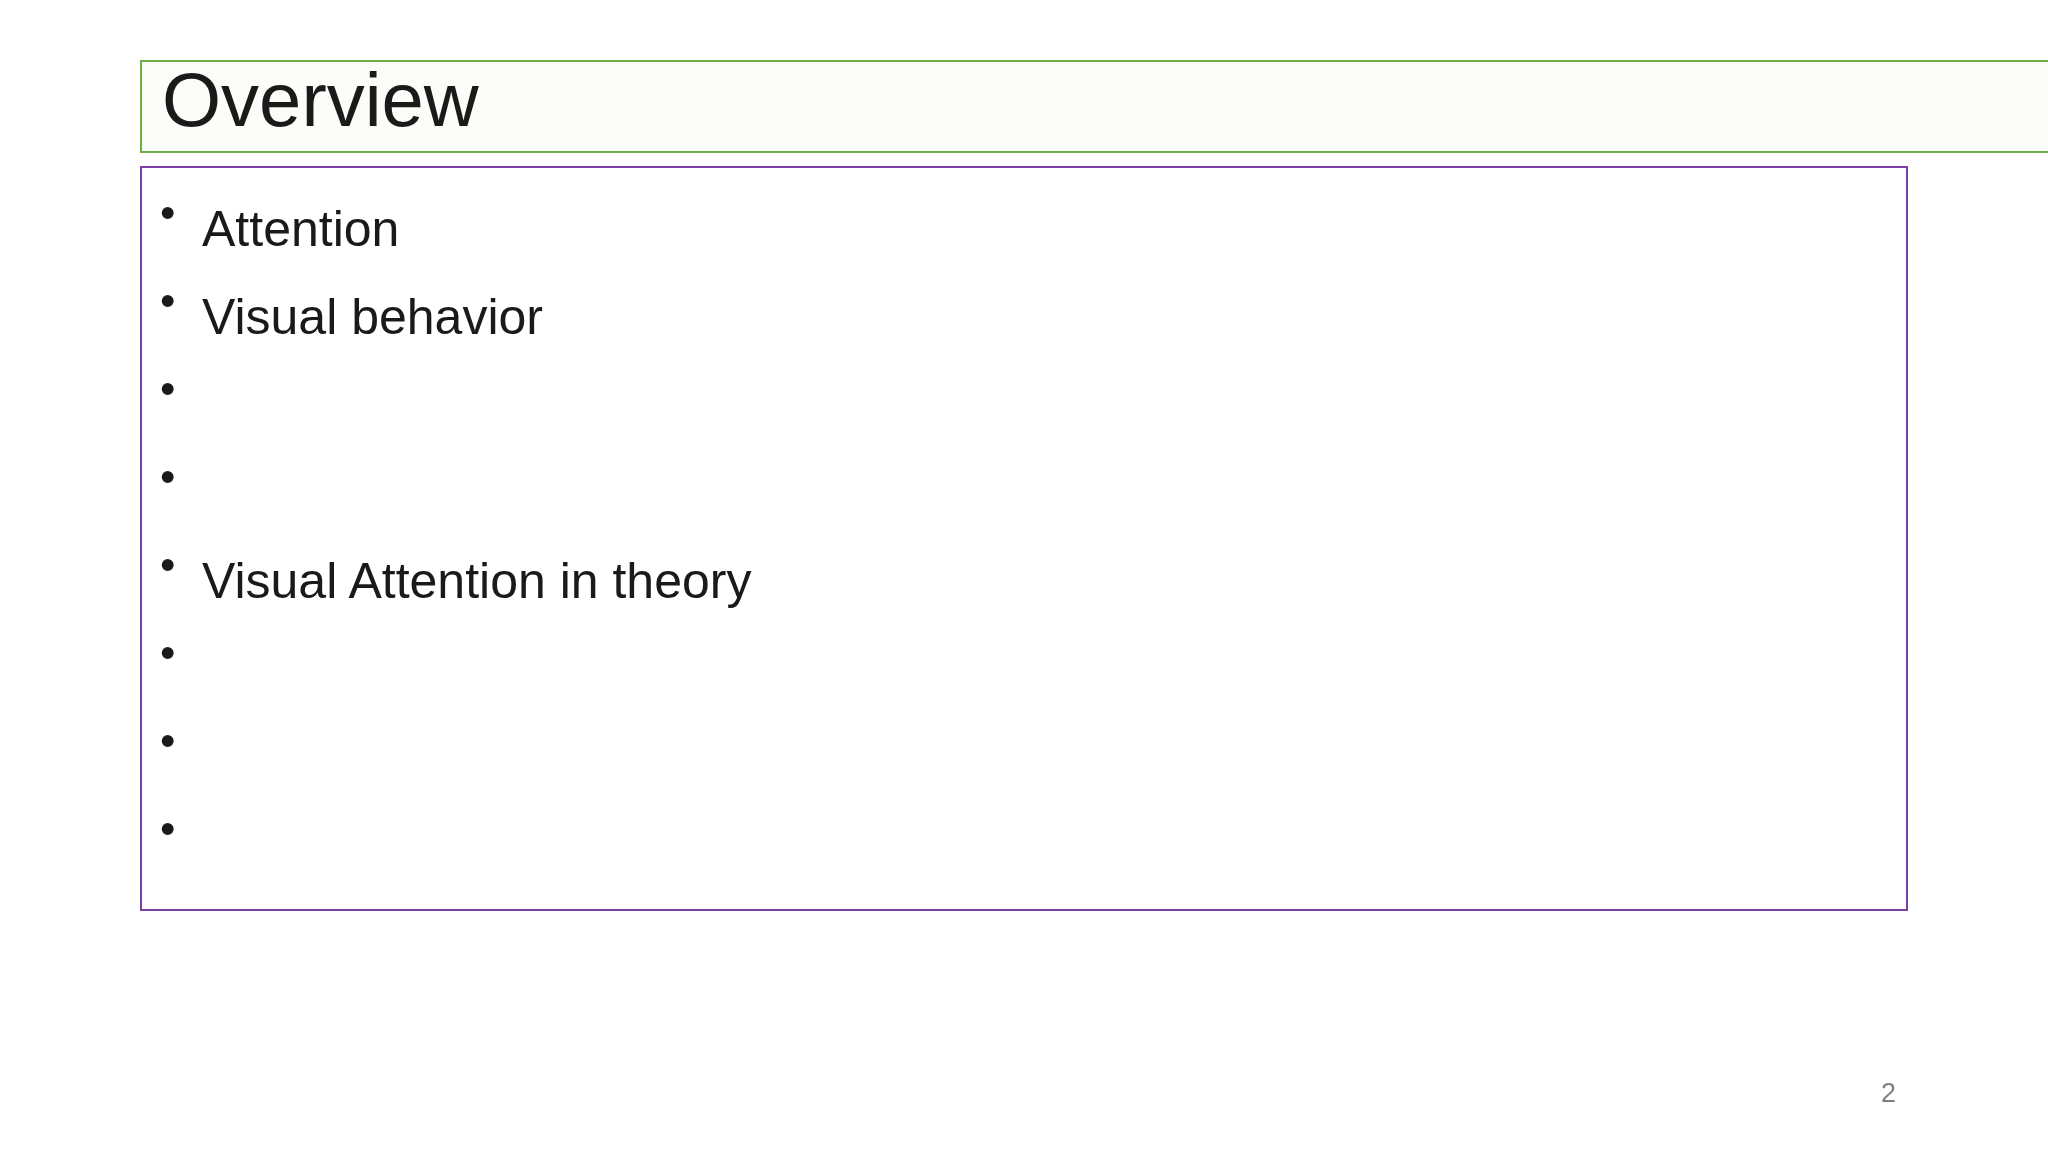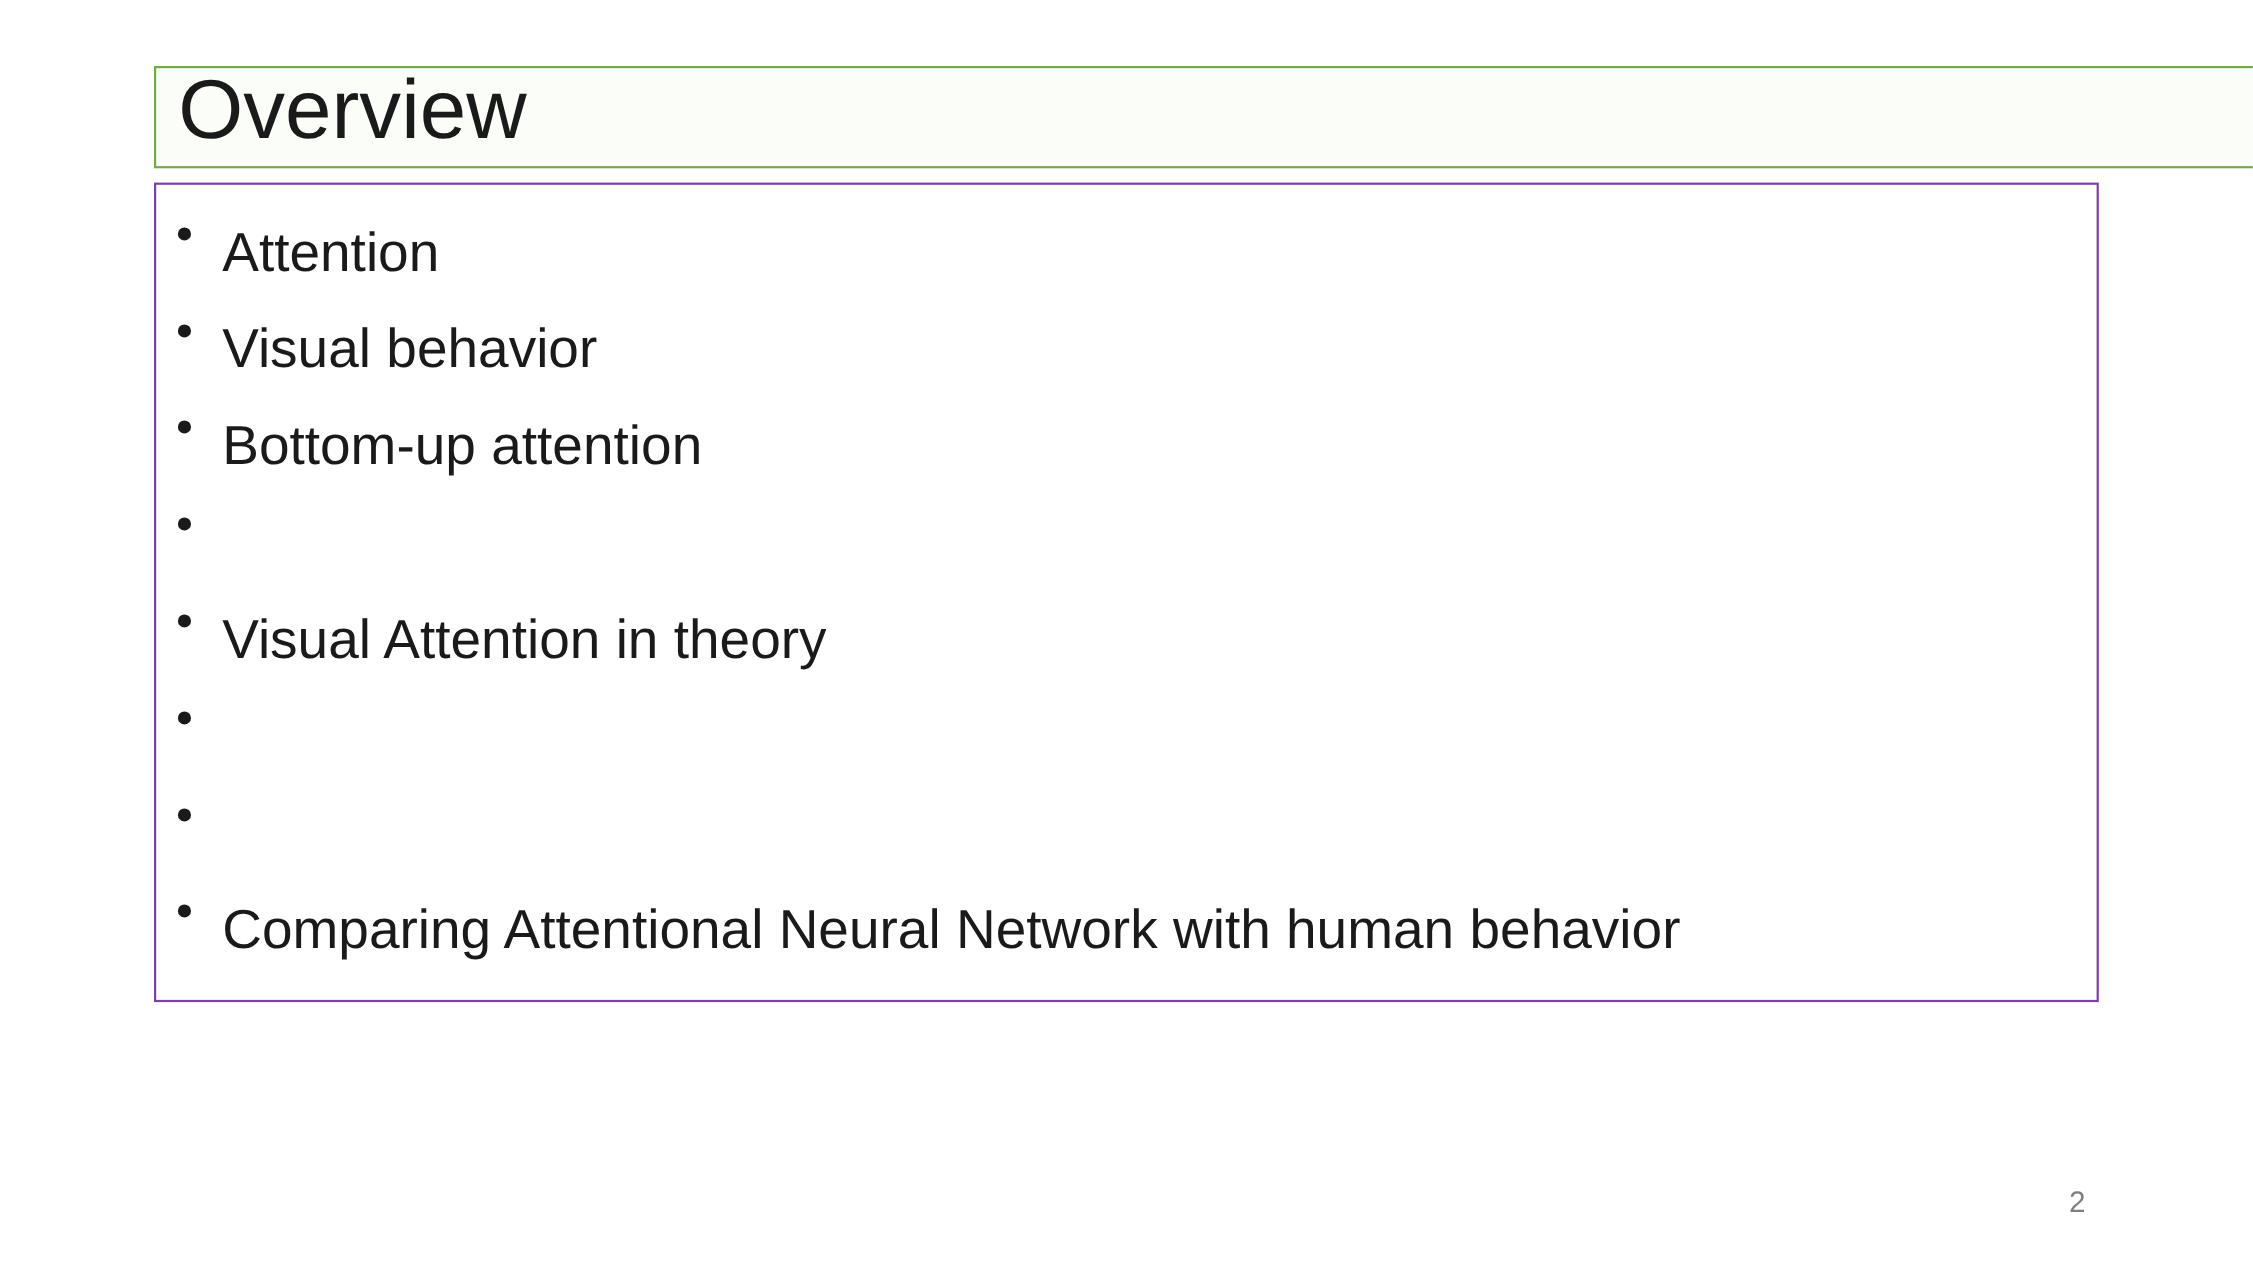--- a/index.html
+++ b/index.html
@@ -97,37 +97,35 @@
       <li>
         <span class="bullet">•</span>
         <span class="item-text">Attention</span>
       </li>
       <li>
         <span class="bullet">•</span>
         <span class="item-text">Visual behavior</span>
       </li>
       <li>
         <span class="bullet">•</span>
-        <span class="item-text">Bottom-up attention</span>
       </li>
       <li>
         <span class="bullet">•</span>
       </li>
       <li>
         <span class="bullet">•</span>
         <span class="item-text">Visual Attention in theory</span>
       </li>
       <li>
         <span class="bullet">•</span>
       </li>
       <li>
         <span class="bullet">•</span>
       </li>
       <li>
         <span class="bullet">•</span>
-        <span class="item-text">Comparing Attentional Neural Network with human behavior</span>
       </li>
     </ul>
   </div>
 
   <div class="page-number">2</div>
 
 </div>
 
 </body></html>

